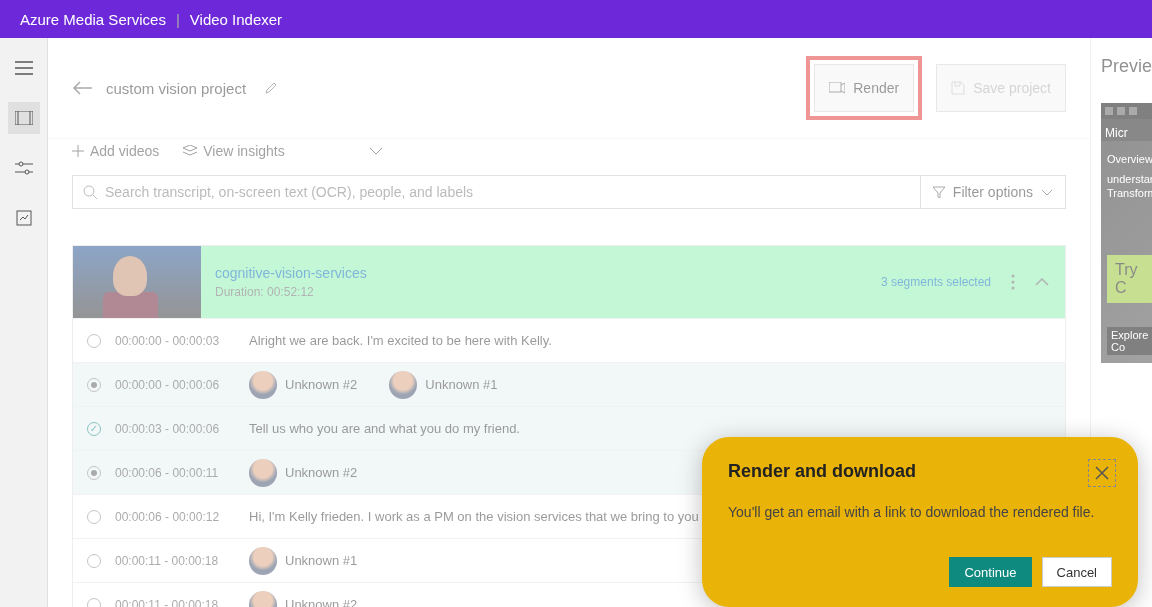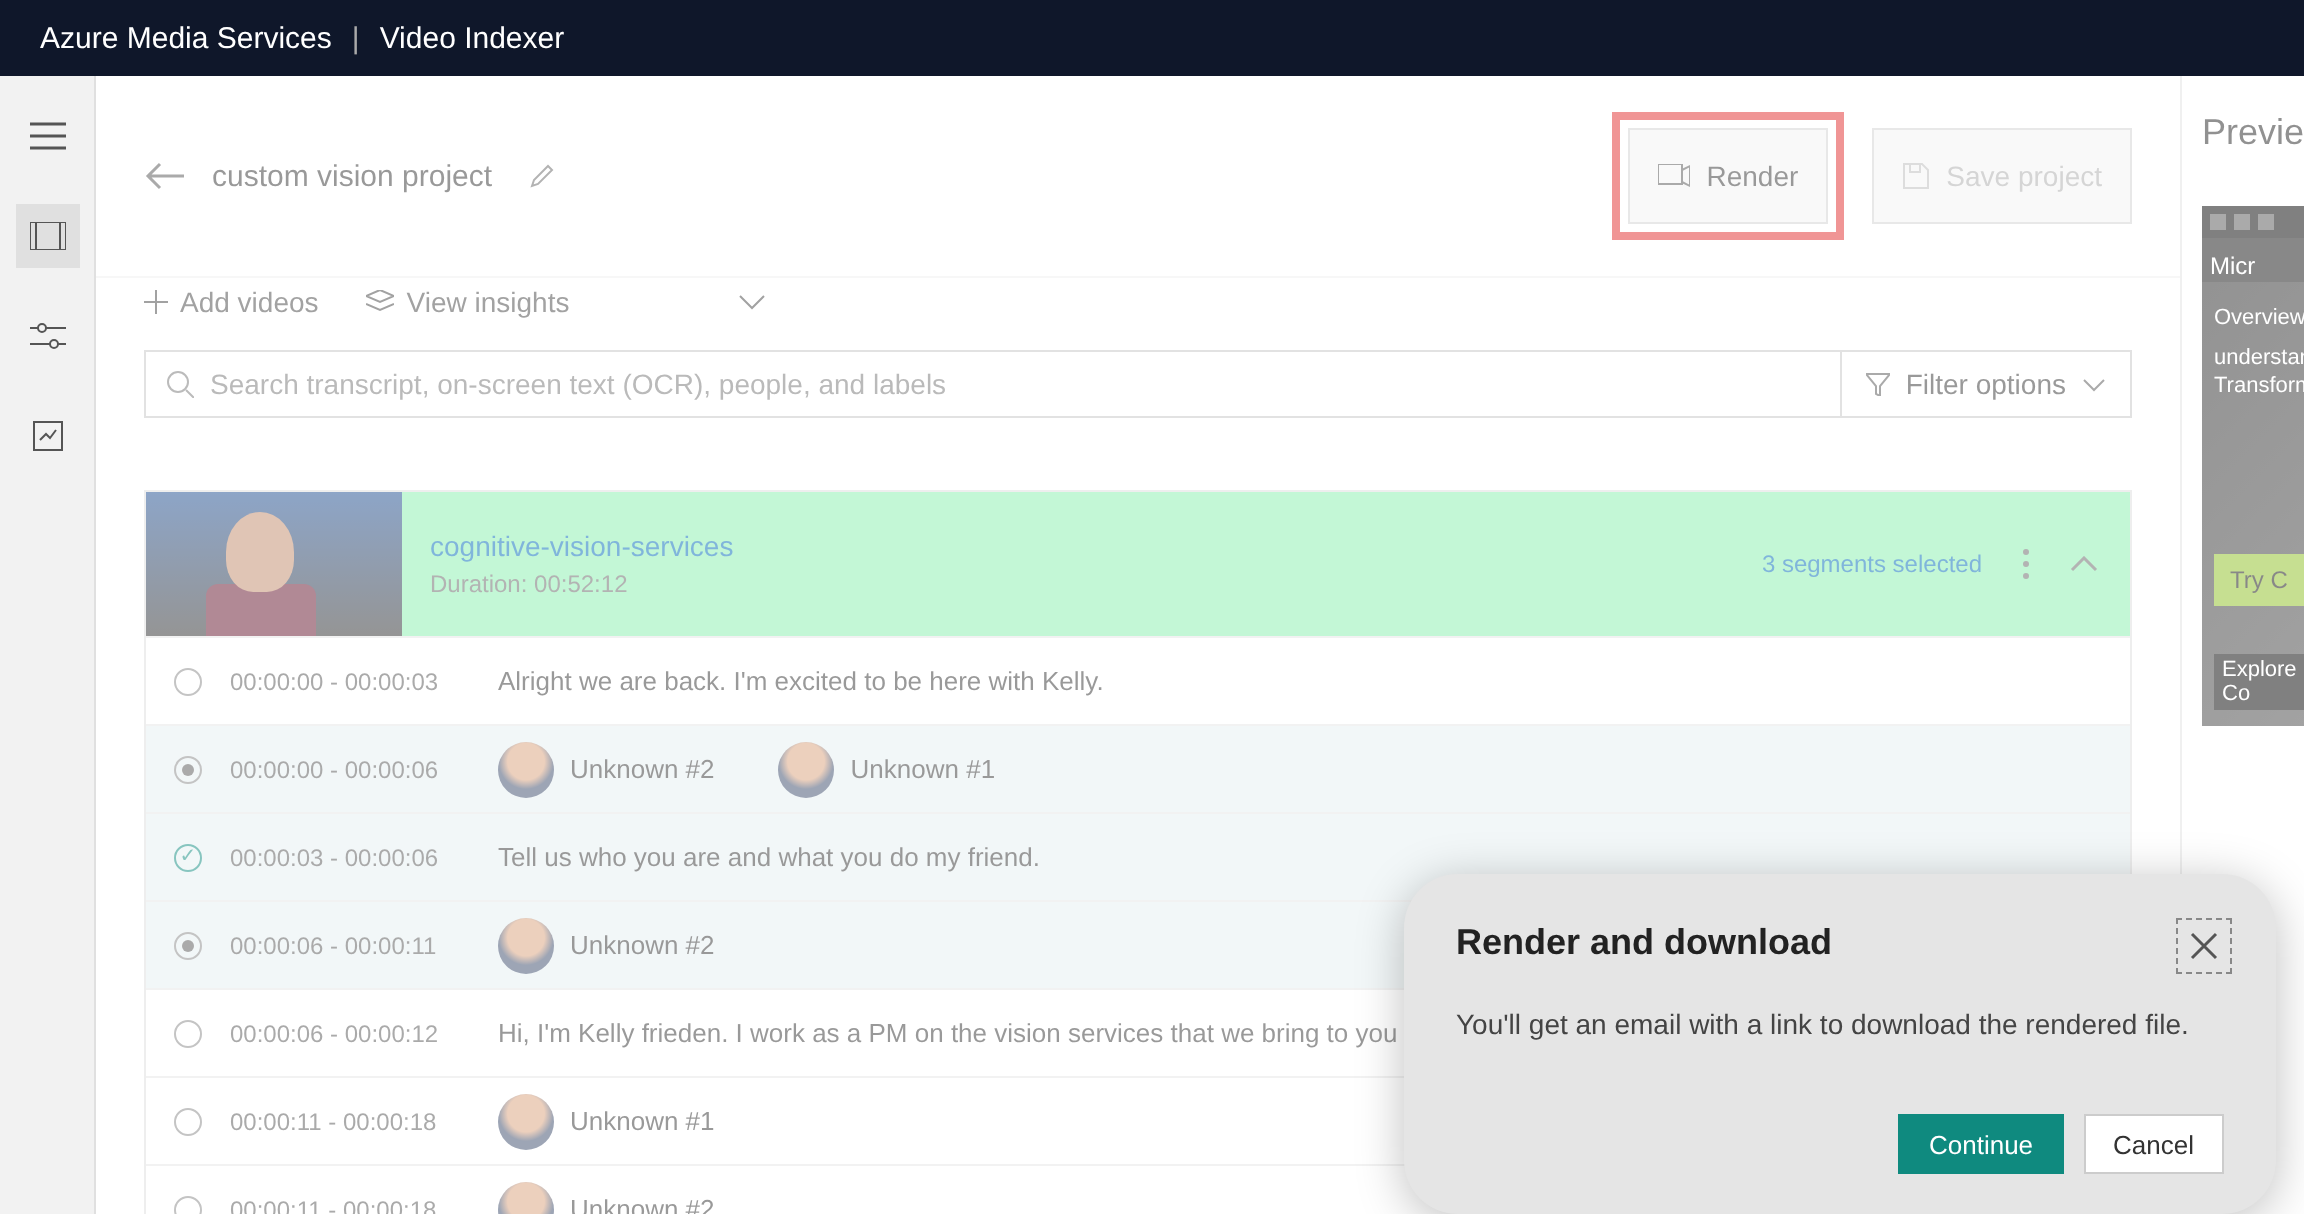--- a/index.html
+++ b/index.html
@@ -7,21 +7,21 @@
     font-family: "Segoe UI", -apple-system, sans-serif;
     font-size: 14px;
     color: #333;
     background: #fff;
     width: 1152px;
     height: 607px;
     overflow: hidden;
     position: relative;
   }
   .topbar {
-    background: #0f172a;
+    background: #6d28d9;
     color: #fff;
     height: 38px;
     display: flex;
     align-items: center;
     padding: 0 20px;
     font-size: 15px;
   }
   .topbar .sep { margin: 0 10px; color: #aaa; }
   .leftnav {
     position: absolute;
@@ -64,21 +64,21 @@
   .preview-stub {
     margin-top: 26px;
     background: linear-gradient(135deg,#222,#444);
     height: 260px;
     position: relative;
     color:#fff;
     font-size:11px;
   }
   .preview-stub .stub-bar { background:#000; height:16px; display:flex; align-items:center; gap:4px; padding:0 4px;}
   .preview-stub .stub-bar span{width:8px;height:8px;background:#555;display:inline-block;}
-  .preview-stub .stub-btn{ position:absolute; left:6px; bottom:60px; background:#8dbe22; color:#111; padding:6px 8px; font-size:12px;}
+  .preview-stub .stub-btn{ position:absolute; left:6px; bottom:60px; background:#8dbe22; color:#111; padding:6px 8px; font-size:16px;}
   .preview-stub .stub-line{position:absolute; left:6px; font-size:11px;}
   .header-row {
     display: flex;
     align-items: center;
     padding: 18px 24px;
     gap: 14px;
   }
   .back-arrow { color: #555; }
   .proj-title { font-size: 15px; color: #333; }
   .edit-pencil { margin-left: 4px; color: #666; }
@@ -207,21 +207,21 @@
     left: 48px; top: 38px; right: 0; bottom: 0;
     background: rgba(255,255,255,0.5);
     pointer-events: none;
   }
   .dialog {
     position: absolute;
     right: 14px;
     bottom: 0;
     width: 436px;
     height: 170px;
-    background: #e5e5e5;
+    background: #eab308;
     box-shadow: 0 4px 24px rgba(0,0,0,0.25);
     padding: 24px 26px;
     z-index: 10;
     border-radius: 27px;
   }
   .dialog-title { font-size: 18px; font-weight: 600; color: #222; }
   .dialog-close {
     position: absolute; top: 22px; right: 22px;
     width: 28px; height: 28px;
     border: 1px dashed #888;

